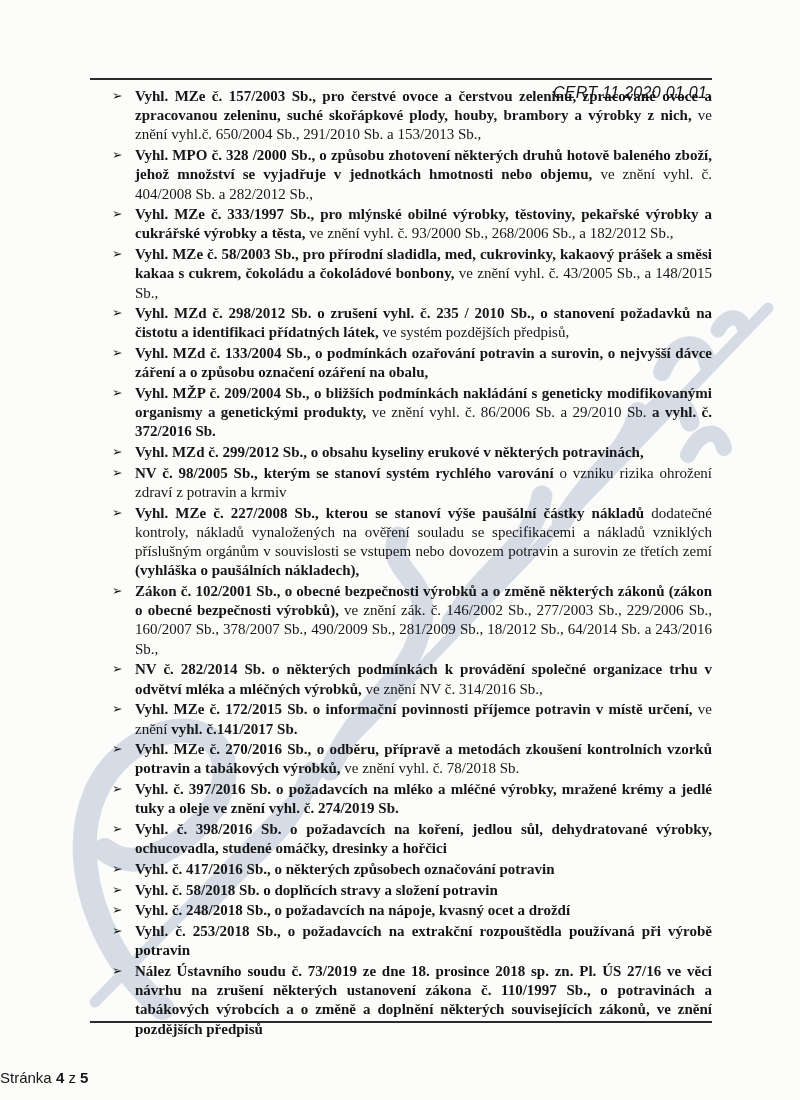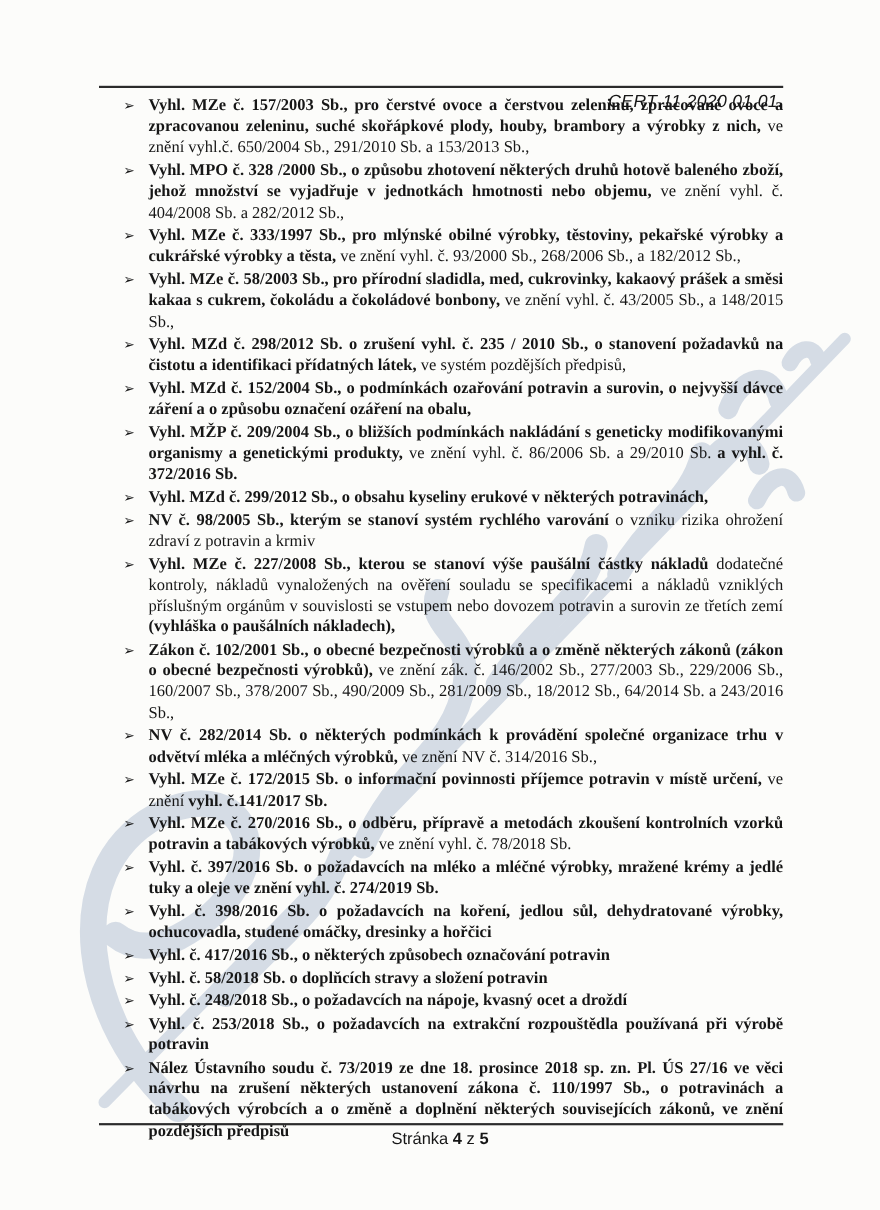--- a/index.html
+++ b/index.html
@@ -53,22 +53,21 @@
   }
   .ref-text{
     flex:1;
     font-size:15px;
     line-height:19.2px;
     text-align:justify;
   }
   .seg{font-weight:400;}
   .seg.b{font-weight:700;}
   .page-footer{
-    position:absolute;top:1027px;left:0;width:100%;
-    text-align:center;
+    position:absolute;top:1069px;left:0;width:100%;
     font-family:"Liberation Sans", sans-serif;
     font-size:15px;
     color:var(--text);
   }
 </style>
 </head>
 <body>
 
 <div class="page">
 
@@ -107,21 +106,21 @@
         <li class="ref-item">
           <span class="bullet">➢</span>
           <span class="ref-text"><span class="seg b">Vyhl. MZe č. 58/2003 Sb., pro přírodní sladidla, med, cukrovinky, kakaový prášek a směsi kakaa s cukrem, čokoládu a čokoládové bonbony, </span><span class="seg">ve znění vyhl. č. 43/2005 Sb., a 148/2015 Sb.,</span></span>
         </li>
         <li class="ref-item">
           <span class="bullet">➢</span>
           <span class="ref-text"><span class="seg b">Vyhl. MZd č. 298/2012 Sb. o zrušení vyhl. č. 235 / 2010 Sb., o stanovení požadavků na čistotu a identifikaci přídatných látek, </span><span class="seg">ve systém pozdějších předpisů,</span></span>
         </li>
         <li class="ref-item">
           <span class="bullet">➢</span>
-          <span class="ref-text"><span class="seg b">Vyhl. MZd č. 152/2004 Sb., o podmínkách ozařování potravin a surovin, o nejvyšší dávce záření a o způsobu označení ozáření na obalu,</span></span>
+          <span class="ref-text"><span class="seg b">Vyhl. MZd č. 133/2004 Sb., o podmínkách ozařování potravin a surovin, o nejvyšší dávce záření a o způsobu označení ozáření na obalu,</span></span>
         </li>
         <li class="ref-item">
           <span class="bullet">➢</span>
           <span class="ref-text"><span class="seg b">Vyhl. MŽP č. 209/2004 Sb., o bližších podmínkách nakládání s geneticky modifikovanými organismy a genetickými produkty, </span><span class="seg">ve znění vyhl. č. 86/2006 Sb. a 29/2010 Sb. </span><span class="seg b">a vyhl. č. 372/2016 Sb.</span></span>
         </li>
         <li class="ref-item">
           <span class="bullet">➢</span>
           <span class="ref-text"><span class="seg b">Vyhl. MZd č. 299/2012 Sb., o obsahu kyseliny erukové v některých potravinách,</span></span>
         </li>
         <li class="ref-item">

